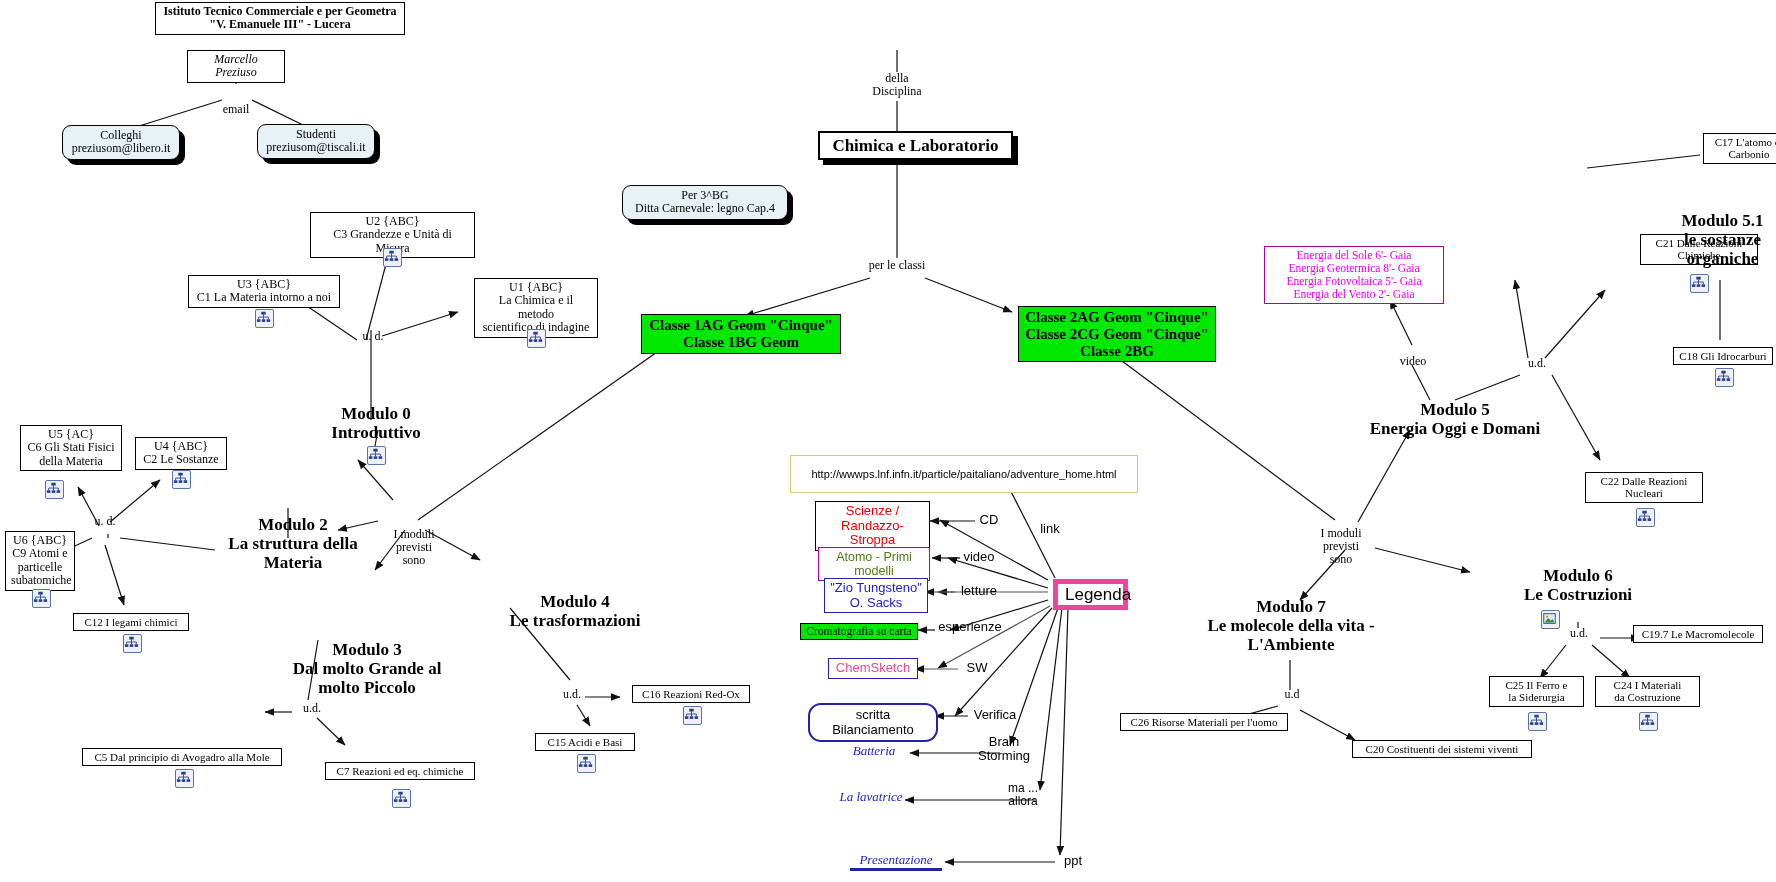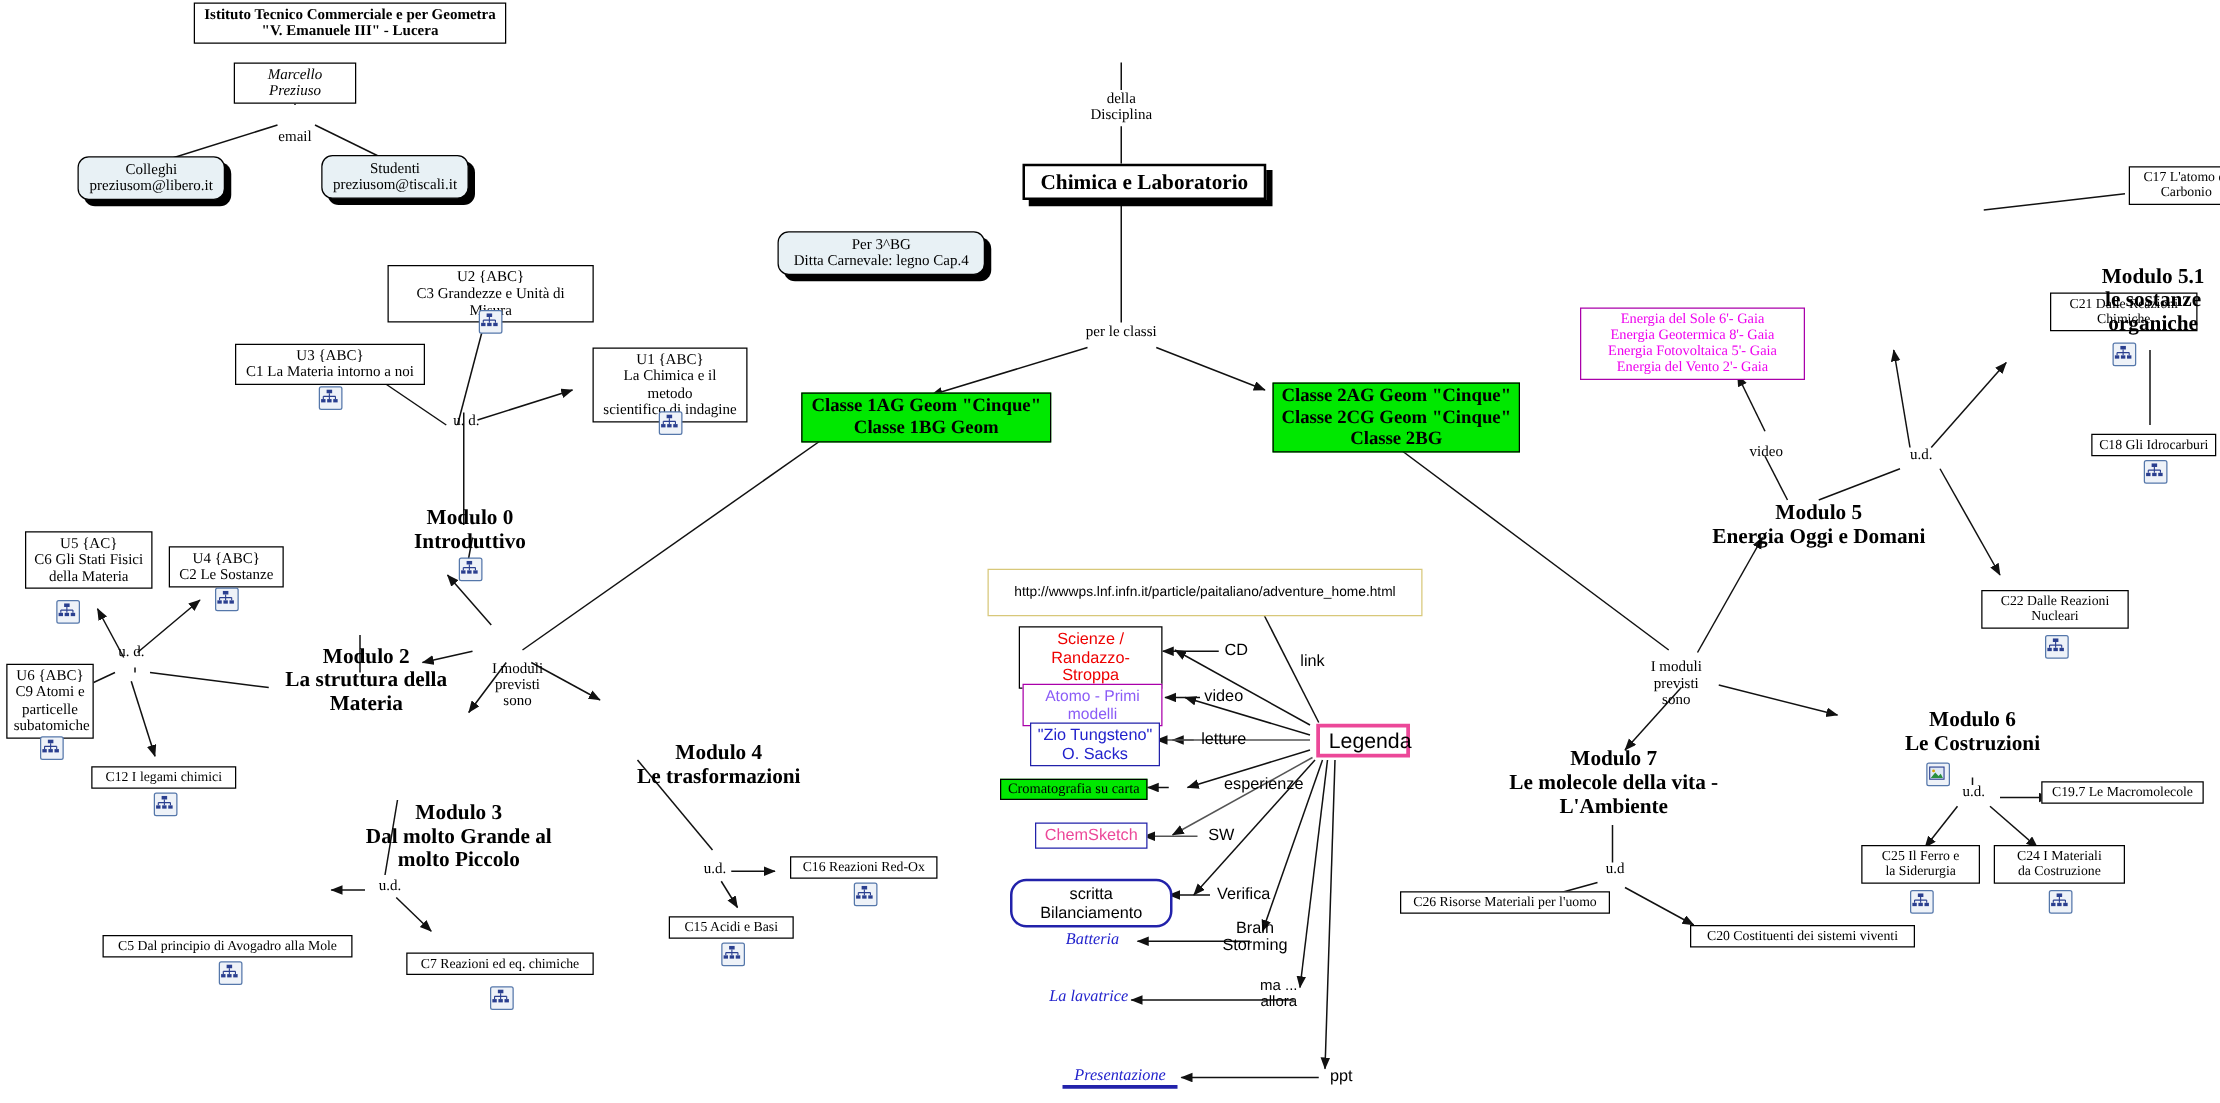--- a/index.html
+++ b/index.html
@@ -32,21 +32,21 @@
           white-space:pre-line;}
   .sans{font-family:"Liberation Sans",sans-serif;}
 
   .urlbox{border:1px solid #d8c87a;background:#fff;color:#000;
           font-family:"Liberation Sans",sans-serif;font-size:11px;padding:12px 5px;}
   .navyborder{border:1px solid #2222aa;}
   .magborder{border:1px solid #aa00aa;}
   .redborder{border:1px solid #000;}
   .pill{border:2px solid #2222aa;border-radius:13px;background:#fff;
         font-family:"Liberation Sans",sans-serif;padding:3px 10px;}
-  .legenda{border:3px solid #ec4899;background:#fff;
+  .legenda{border:5px solid #ec4899;background:#fff;
            font-family:"Liberation Sans",sans-serif;font-size:17px;padding:1px 7px;}
   .plainital{font-style:italic;color:#2222cc;}
   .underlined{font-style:italic;color:#2222cc;border-bottom:3px solid #2222aa;}
 
   
   .mapicon{position:absolute;width:17px;height:17px;
            border:1px solid #5577aa;background:#eef2f8;border-radius:2px;}
   .mapicon svg{display:block;}
   .picicon{position:absolute;width:17px;height:17px;
            border:1px solid #5577aa;background:#eef2f8;border-radius:2px;}
@@ -532,31 +532,31 @@
 
   <div class="node urlbox" style="left:790px;top:455px;width:348px;">http://wwwps.lnf.infn.it/particle/paitaliano/adventure_home.html</div>
 
   <div class="elabel sans" style="left:1032px;top:522px;width:36px;font-size:13px;">link</div>
 
   <div class="node redborder sans" style="left:815px;top:501px;width:115px;font-size:13px;color:#ee0000;
               border:1px solid #000;background:#fff;padding:2px 4px;">Scienze /
 Randazzo-Stroppa</div>
   <div class="elabel sans" style="left:974px;top:513px;width:30px;font-size:13px;">CD</div>
 
-  <div class="node magborder sans" style="left:818px;top:547px;width:112px;font-size:12.5px;color:#8b5cf6;
+  <div class="node magborder sans" style="left:818px;top:547px;width:112px;font-size:12.5px;color:#4d7c0f;
               background:#fff;padding:2px 4px;">Atomo - Primi modelli</div>
   <div class="elabel sans" style="left:958px;top:550px;width:42px;font-size:13px;">video</div>
 
   <div class="node navyborder sans" style="left:824px;top:578px;width:104px;font-size:13px;color:#2222cc;
               background:#fff;padding:2px 4px;">"Zio Tungsteno"
 O. Sacks</div>
   <div class="elabel sans" style="left:954px;top:584px;width:50px;font-size:13px;">letture</div>
 
   <div class="node greensm" style="left:800px;top:623px;width:118px;font-size:11.5px;">Cromatografia su carta</div>
-  <div class="elabel sans" style="left:932px;top:620px;width:76px;font-size:13px;margin-left:41px;">esperienze</div>
+  <div class="elabel sans" style="left:932px;top:620px;width:76px;font-size:13px;">esperienze</div>
 
   <div class="node navyborder sans" style="left:828px;top:658px;width:90px;font-size:13px;color:#ec4899;
               background:#fff;padding:2px 4px;">ChemSketch</div>
   <div class="elabel sans" style="left:962px;top:661px;width:30px;font-size:13px;">SW</div>
 
   <div class="node pill" style="left:808px;top:703px;width:130px;font-size:13px;">scritta Bilanciamento</div>
   <div class="elabel sans" style="left:968px;top:708px;width:54px;font-size:13px;">Verifica</div>
 
   <div class="node plainital" style="left:840px;top:744px;width:68px;font-size:13px;">Batteria</div>
   <div class="elabel sans" style="left:977px;top:735px;width:54px;font-size:13px;">Brain

